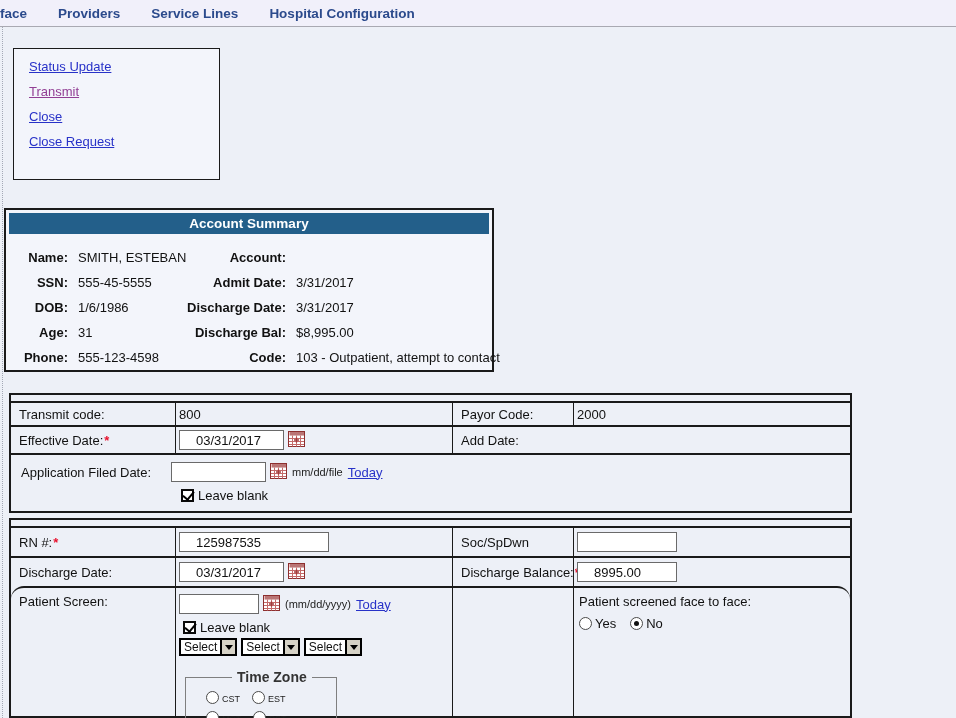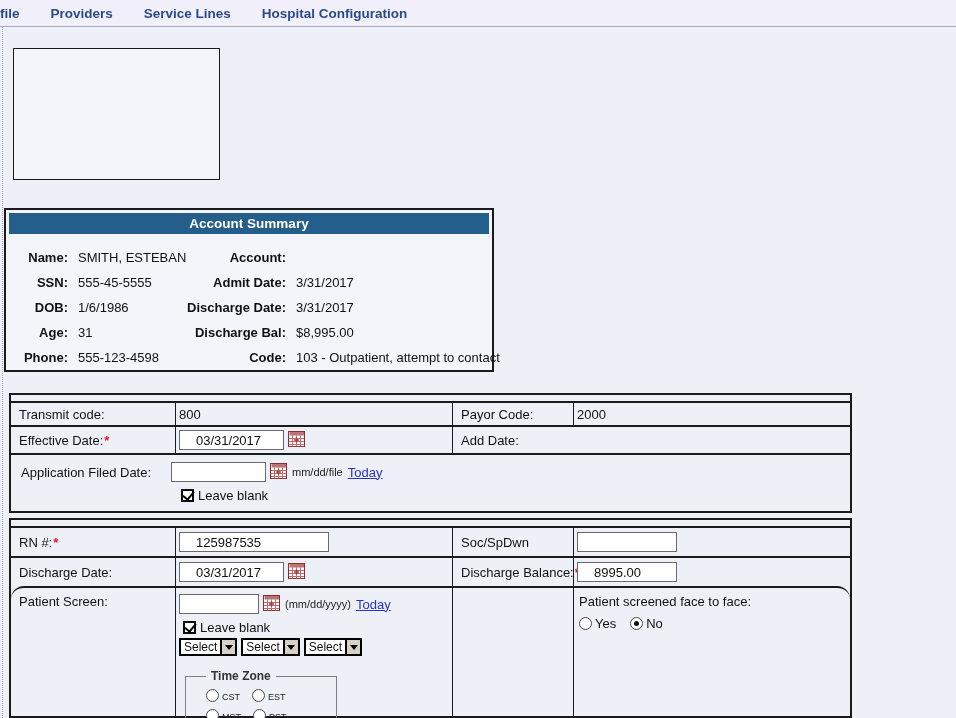--- a/index.html
+++ b/index.html
@@ -88,41 +88,47 @@
   .radio { width:13px; height:13px; border:1px solid #4a4a4a; border-radius:50%; background:#fff; position:relative; display:inline-block; flex:none; cursor:pointer; }
   .radio.checked::after { content:""; position:absolute; left:3px; top:3px; width:5px; height:5px; background:#111; border-radius:50%; }
   
   .sel-row { display:flex; margin-top:3px; }
   .sel { display:inline-flex; align-items:stretch; border:2px solid #000; background:#fff; height:18px; margin-right:4px; cursor:pointer; }
   .sel-text { font-size:12px; padding:0 3px; display:flex; align-items:center; }
   .sel-btn { width:15px; background:#D6D2C6; border-left:2px solid #000; display:flex; align-items:center; justify-content:center; }
   .sel-arrow { width:0; height:0; border-left:4px solid transparent; border-right:4px solid transparent; border-top:5px solid #000; }
   
   fieldset.tz { width:152px; height:70px; border:1px solid #7f7f7f; margin:13px 0 0 6px; padding:6px 0 0 20px; }
-  fieldset.tz legend { font-size:12px; font-weight:bold; color:#333; padding:0 5px; }
+  fieldset.tz legend { font-size:14px; font-weight:bold; color:#333; margin-left:26px; padding:0 5px; }
   .tz-row { display:flex; align-items:flex-end; margin-bottom:7px; }
   .tz-label { font-size:9px; color:#222; margin:2px 12px 0 3px; }
   
   .ftf-label { font-size:13px; }
   .ftf-opts { display:flex; align-items:center; margin-top:7px; }
   .ftf-opts .opt-label { font-size:13px; margin:0 14px 0 3px; }
 </style>
 </head>
 <body>
 
 <div class="nav">
-  <span class="nav-item">file</span>
+  <span class="nav-item">face</span>
   <span class="nav-item">Providers</span>
   <span class="nav-item">Service Lines</span>
   <span class="nav-item">Hospital Configuration</span>
 </div>
 
 <div class="content">
 
   <div class="choices-box">
+    <div class="choices-links">
+      <a>Status Update</a>
+      <a class="visited">Transmit</a>
+      <a>Close</a>
+      <a>Close Request</a>
+    </div>
   </div>
 
   <div class="summary-box">
     <div class="box-header">Account Summary</div>
     <div class="sum-rows">
       <div class="sum-row">
         <span class="sum-label">Name:</span>
         <span class="sum-value">SMITH, ESTEBAN</span>
         <span class="sum-label">Account:</span>
       </div>

